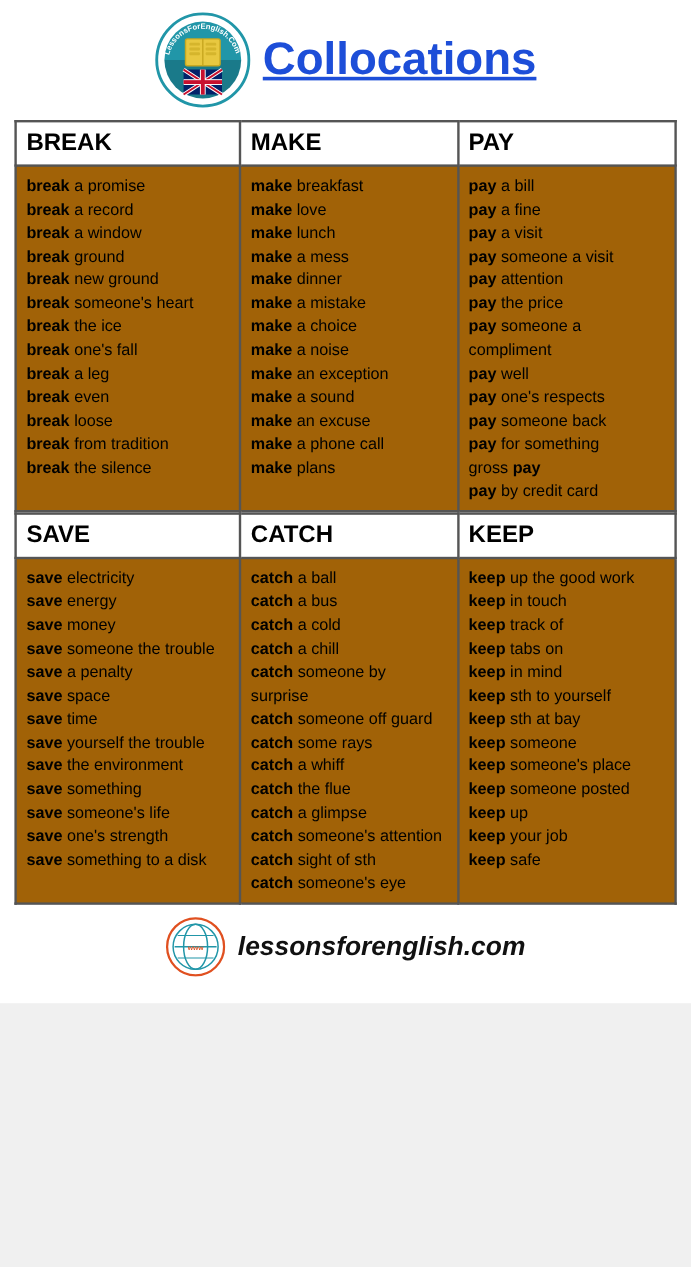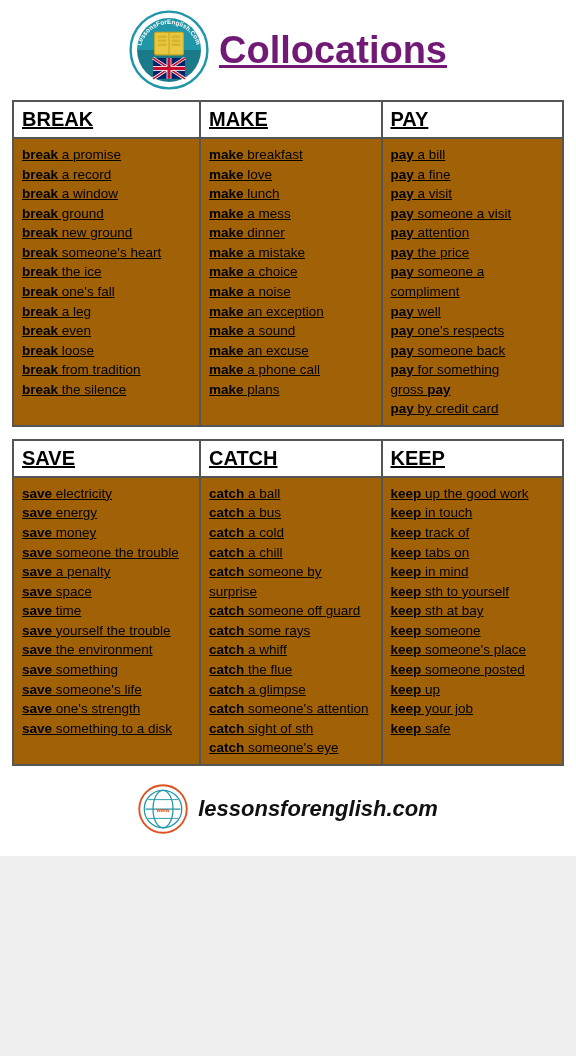--- a/index.html
+++ b/index.html
@@ -26,29 +26,27 @@
     }
     .logo {
       width: 80px;
       height: 80px;
       flex-shrink: 0;
     }
     .title {
       font-size: 38px;
       font-weight: bold;
       text-decoration: underline;
-      color: #701a75;
+      color: #1d4ed8;
     }
     
     .tables-top, .tables-bottom {
       width: 100%;
       border-collapse: collapse;
       border: 2.5px solid #555;
-      margin-bottom: 12px;
-      text-decoration: underline;
     }
     .tables-top th, .tables-bottom th {
       border: 2px solid #555;
       padding: 6px 8px;
       font-size: 20px;
       font-weight: bold;
       background: #fff;
       text-align: left;
       vertical-align: top;
     }

